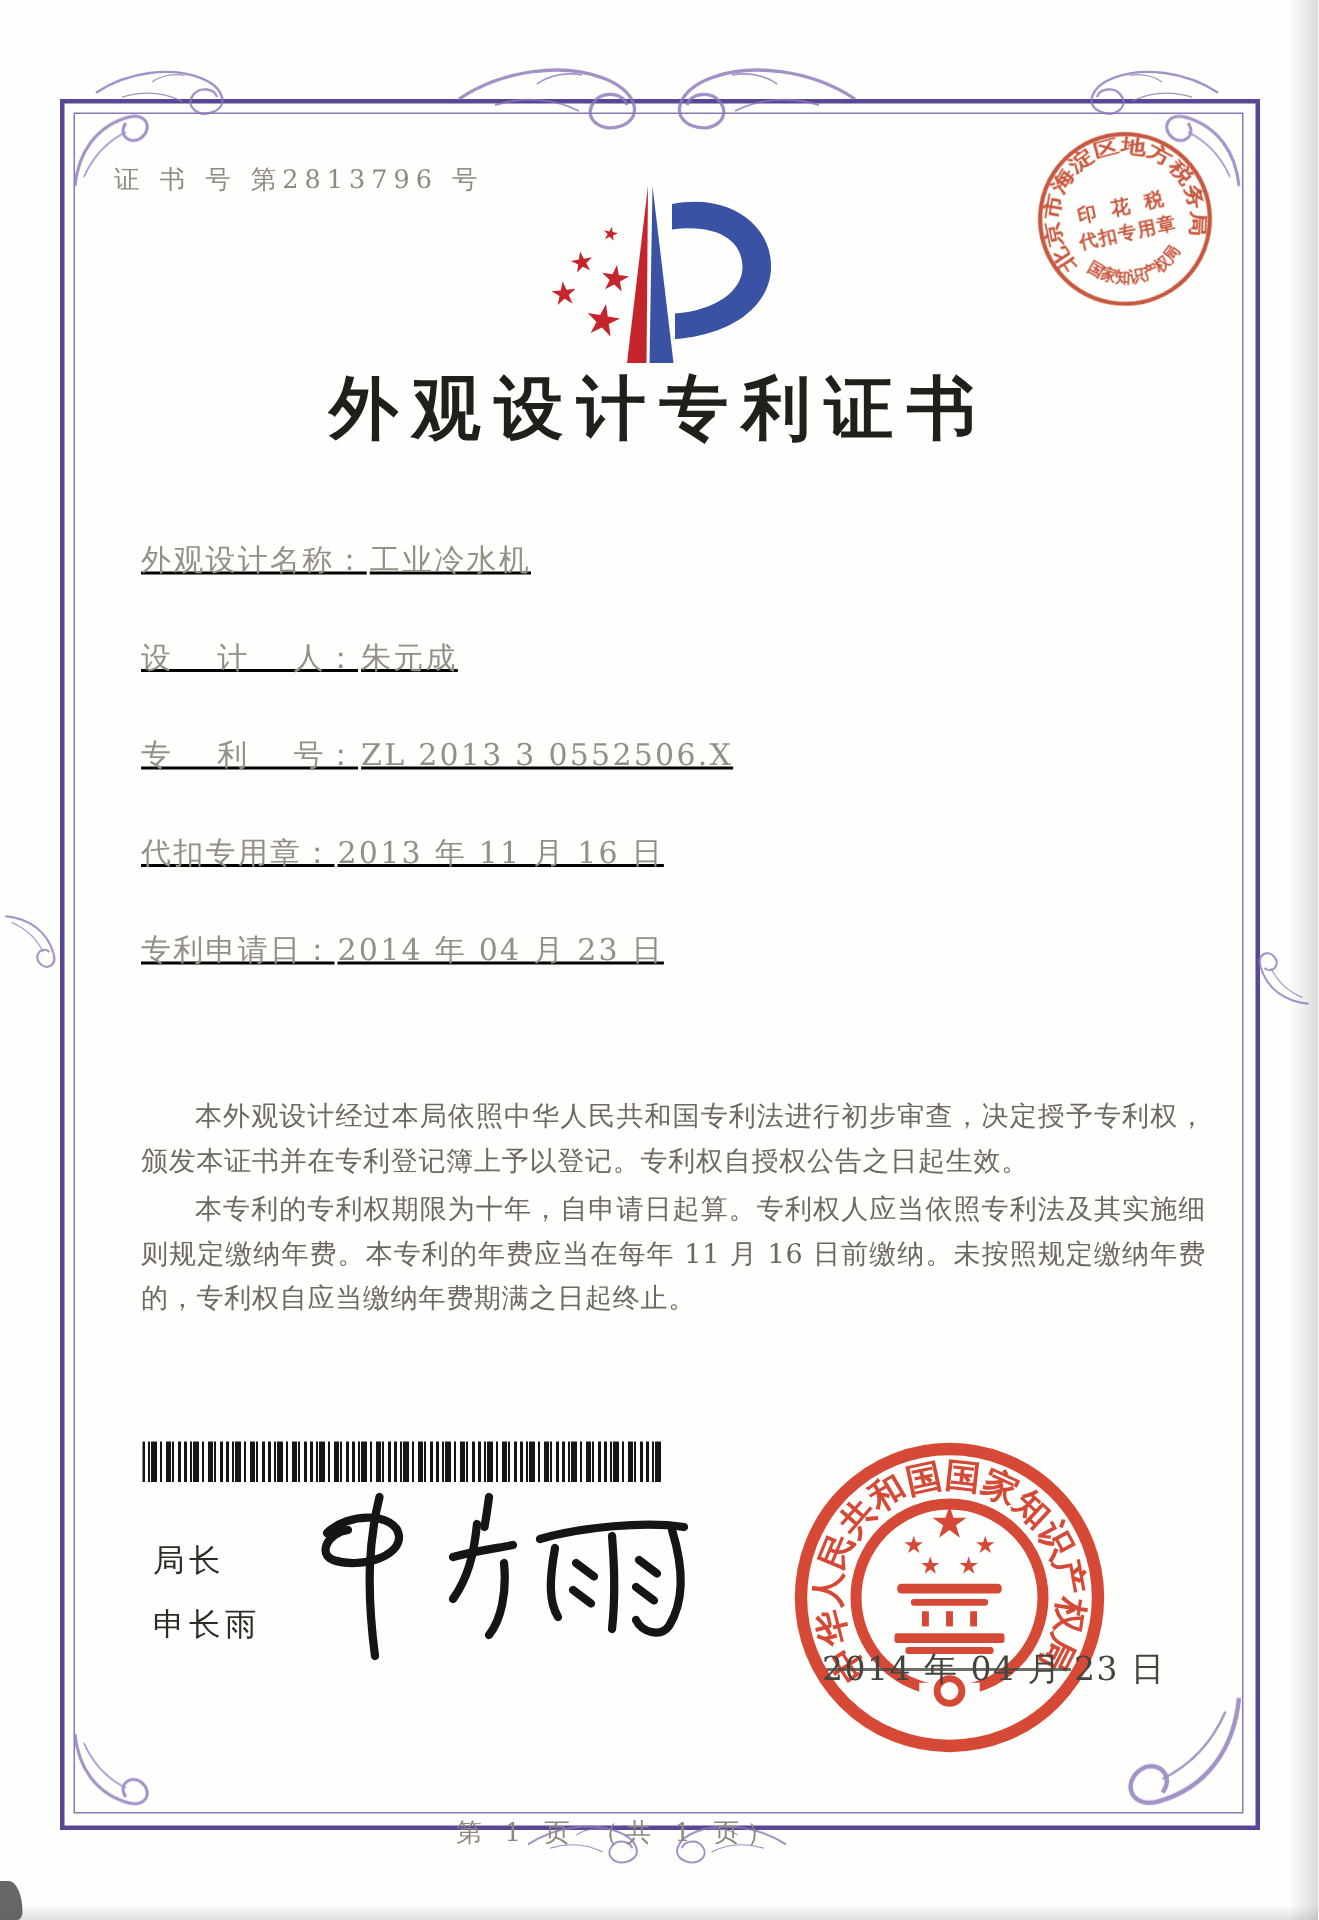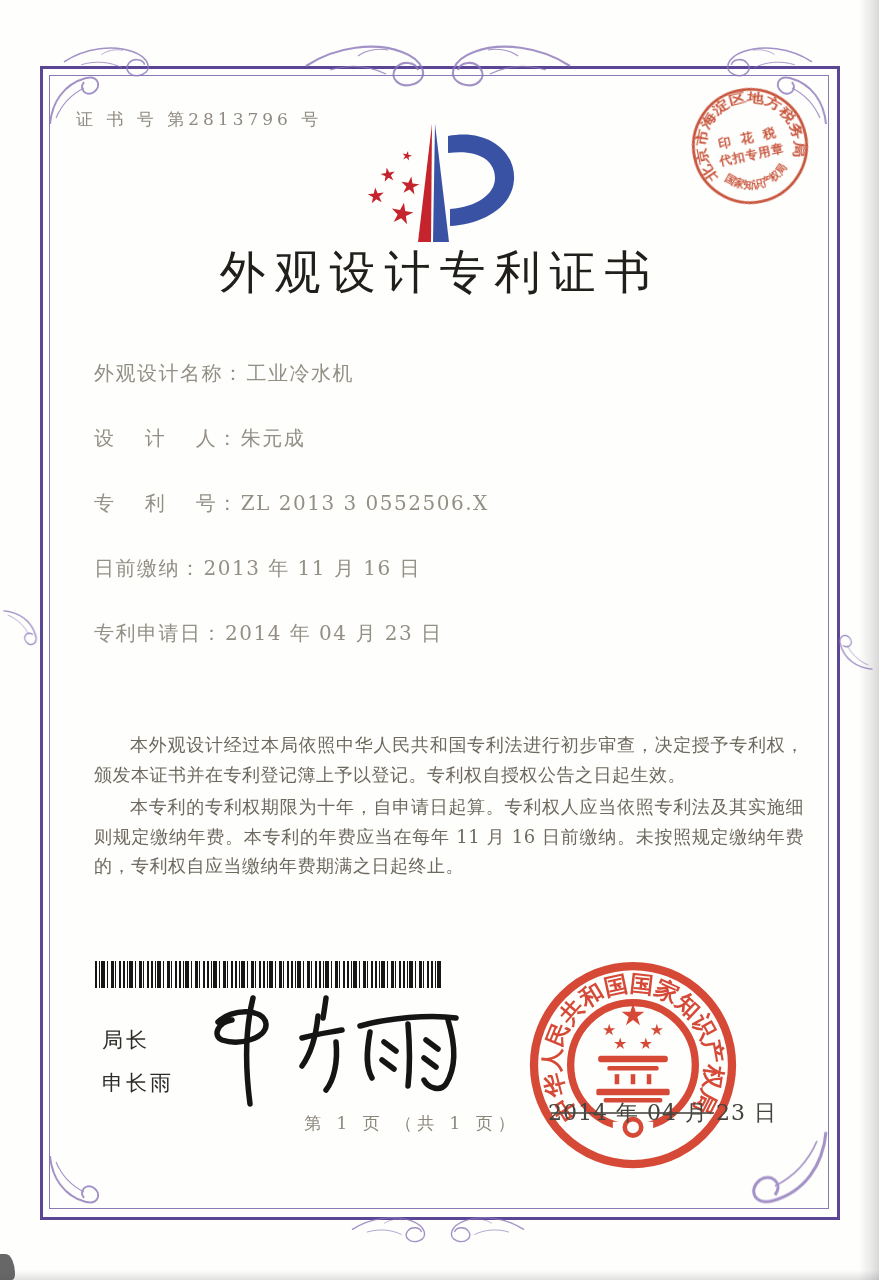--- a/index.html
+++ b/index.html
@@ -16,23 +16,23 @@
     border-radius:0 70% 4px 0/0 90% 6px 0;opacity:.85;}
   
   .frame{position:absolute;left:40px;top:66px;width:794px;height:1148px;border:3px solid #5a4694;}
   .frame-inner{position:absolute;left:49px;top:75px;width:778px;height:1132px;border:1px solid #8a79b4;}
   .deco{position:absolute;left:0;top:0;width:879px;height:1280px;pointer-events:none;}
   
   .cert-no{position:absolute;left:76px;top:108px;font-size:17px;letter-spacing:4px;color:#8e8a80;}
   .tax-stamp{position:absolute;left:684px;top:80px;width:132px;height:132px;transform:rotate(-12deg);opacity:.92;}
   .logo{position:absolute;left:336px;top:110px;width:218px;height:134px;}
   .title{position:absolute;left:0;right:0;top:242px;text-align:center;font-size:46px;
-    letter-spacing:9px;color:#211f1c;font-weight:400;}
-  
-  .fields{position:absolute;left:94px;top:360px;width:700px;}
+    letter-spacing:9px;color:#211f1c;font-weight:700;}
+  
+  .fields{position:absolute;left:94px;top:360px;width:700px;text-decoration:underline;}
   .field-row{height:65px;font-size:20px;color:#938f85;letter-spacing:1.5px;}
   .field-row .lbl{margin-right:2px;}
   
   .paragraphs{position:absolute;left:94px;top:730px;width:710px;}
   .paragraphs p{margin:0 0 3px 0;text-indent:2em;font-size:18px;line-height:29.5px;
     letter-spacing:.5px;color:#6e695e;text-align:justify;}
   
   .barcode{position:absolute;left:95px;top:961px;width:346px;height:27px;
     background:repeating-linear-gradient(90deg,
       #161616 0 2px,transparent 2px 4px,
@@ -42,21 +42,21 @@
       #161616 16px 19px,transparent 19px 20px,
       #161616 20px 21px,transparent 21px 24px,
       #161616 24px 26px,transparent 26px 28px);}
   .officer{position:absolute;left:102px;top:1026px;font-family:Liberation Sans, sans-serif;
     font-size:21px;color:#2e2c29;letter-spacing:3px;}
   .officer .name{margin-top:15px;text-align:right;}
   .signature{position:absolute;left:198px;top:992px;width:286px;height:124px;}
   .seal{position:absolute;left:523px;top:955px;width:220px;height:220px;opacity:.93;}
   .seal-date{position:absolute;left:548px;top:1098px;font-size:22px;letter-spacing:1px;color:#45433d;}
   .date-line{position:absolute;left:551px;top:1112px;width:163px;height:2px;background:#4a4741;opacity:.8;}
-  .footer{position:absolute;left:0;right:55px;top:1112px;text-align:center;font-size:17px;
+  .footer{position:absolute;left:0;right:55px;top:1210px;text-align:center;font-size:17px;
     letter-spacing:5px;color:#8b877c;}
   svg text{user-select:none;}
 </style>
 </head>
 <body>
 
 <div class="page">
 
   <div class="edge-right"></div>
   <div class="edge-bottom"></div>
@@ -136,21 +136,21 @@
     <div class="field-row">
       <span class="lbl">外观设计名称：</span><span>工业冷水机</span>
     </div>
     <div class="field-row">
       <span class="lbl">设　 计　 人：</span><span>朱元成</span>
     </div>
     <div class="field-row">
       <span class="lbl">专　 利　 号：</span><span>ZL 2013 3 0552506.X</span>
     </div>
     <div class="field-row">
-      <span class="lbl">日前缴纳：</span><span>2013 年 11 月 16 日</span>
+      <span class="lbl">代扣专用章：</span><span>2013 年 11 月 16 日</span>
     </div>
     <div class="field-row">
       <span class="lbl">专利申请日：</span><span>2014 年 04 月 23 日</span>
     </div>
   </div>
 
   <div class="paragraphs">
     <p>本外观设计经过本局依照中华人民共和国专利法进行初步审查，决定授予专利权，颁发本证书并在专利登记簿上予以登记。专利权自授权公告之日起生效。</p>
     <p>本专利的专利权期限为十年，自申请日起算。专利权人应当依照专利法及其实施细则规定缴纳年费。本专利的年费应当在每年 11 月 16 日前缴纳。未按照规定缴纳年费的，专利权自应当缴纳年费期满之日起终止。</p>
   </div>

